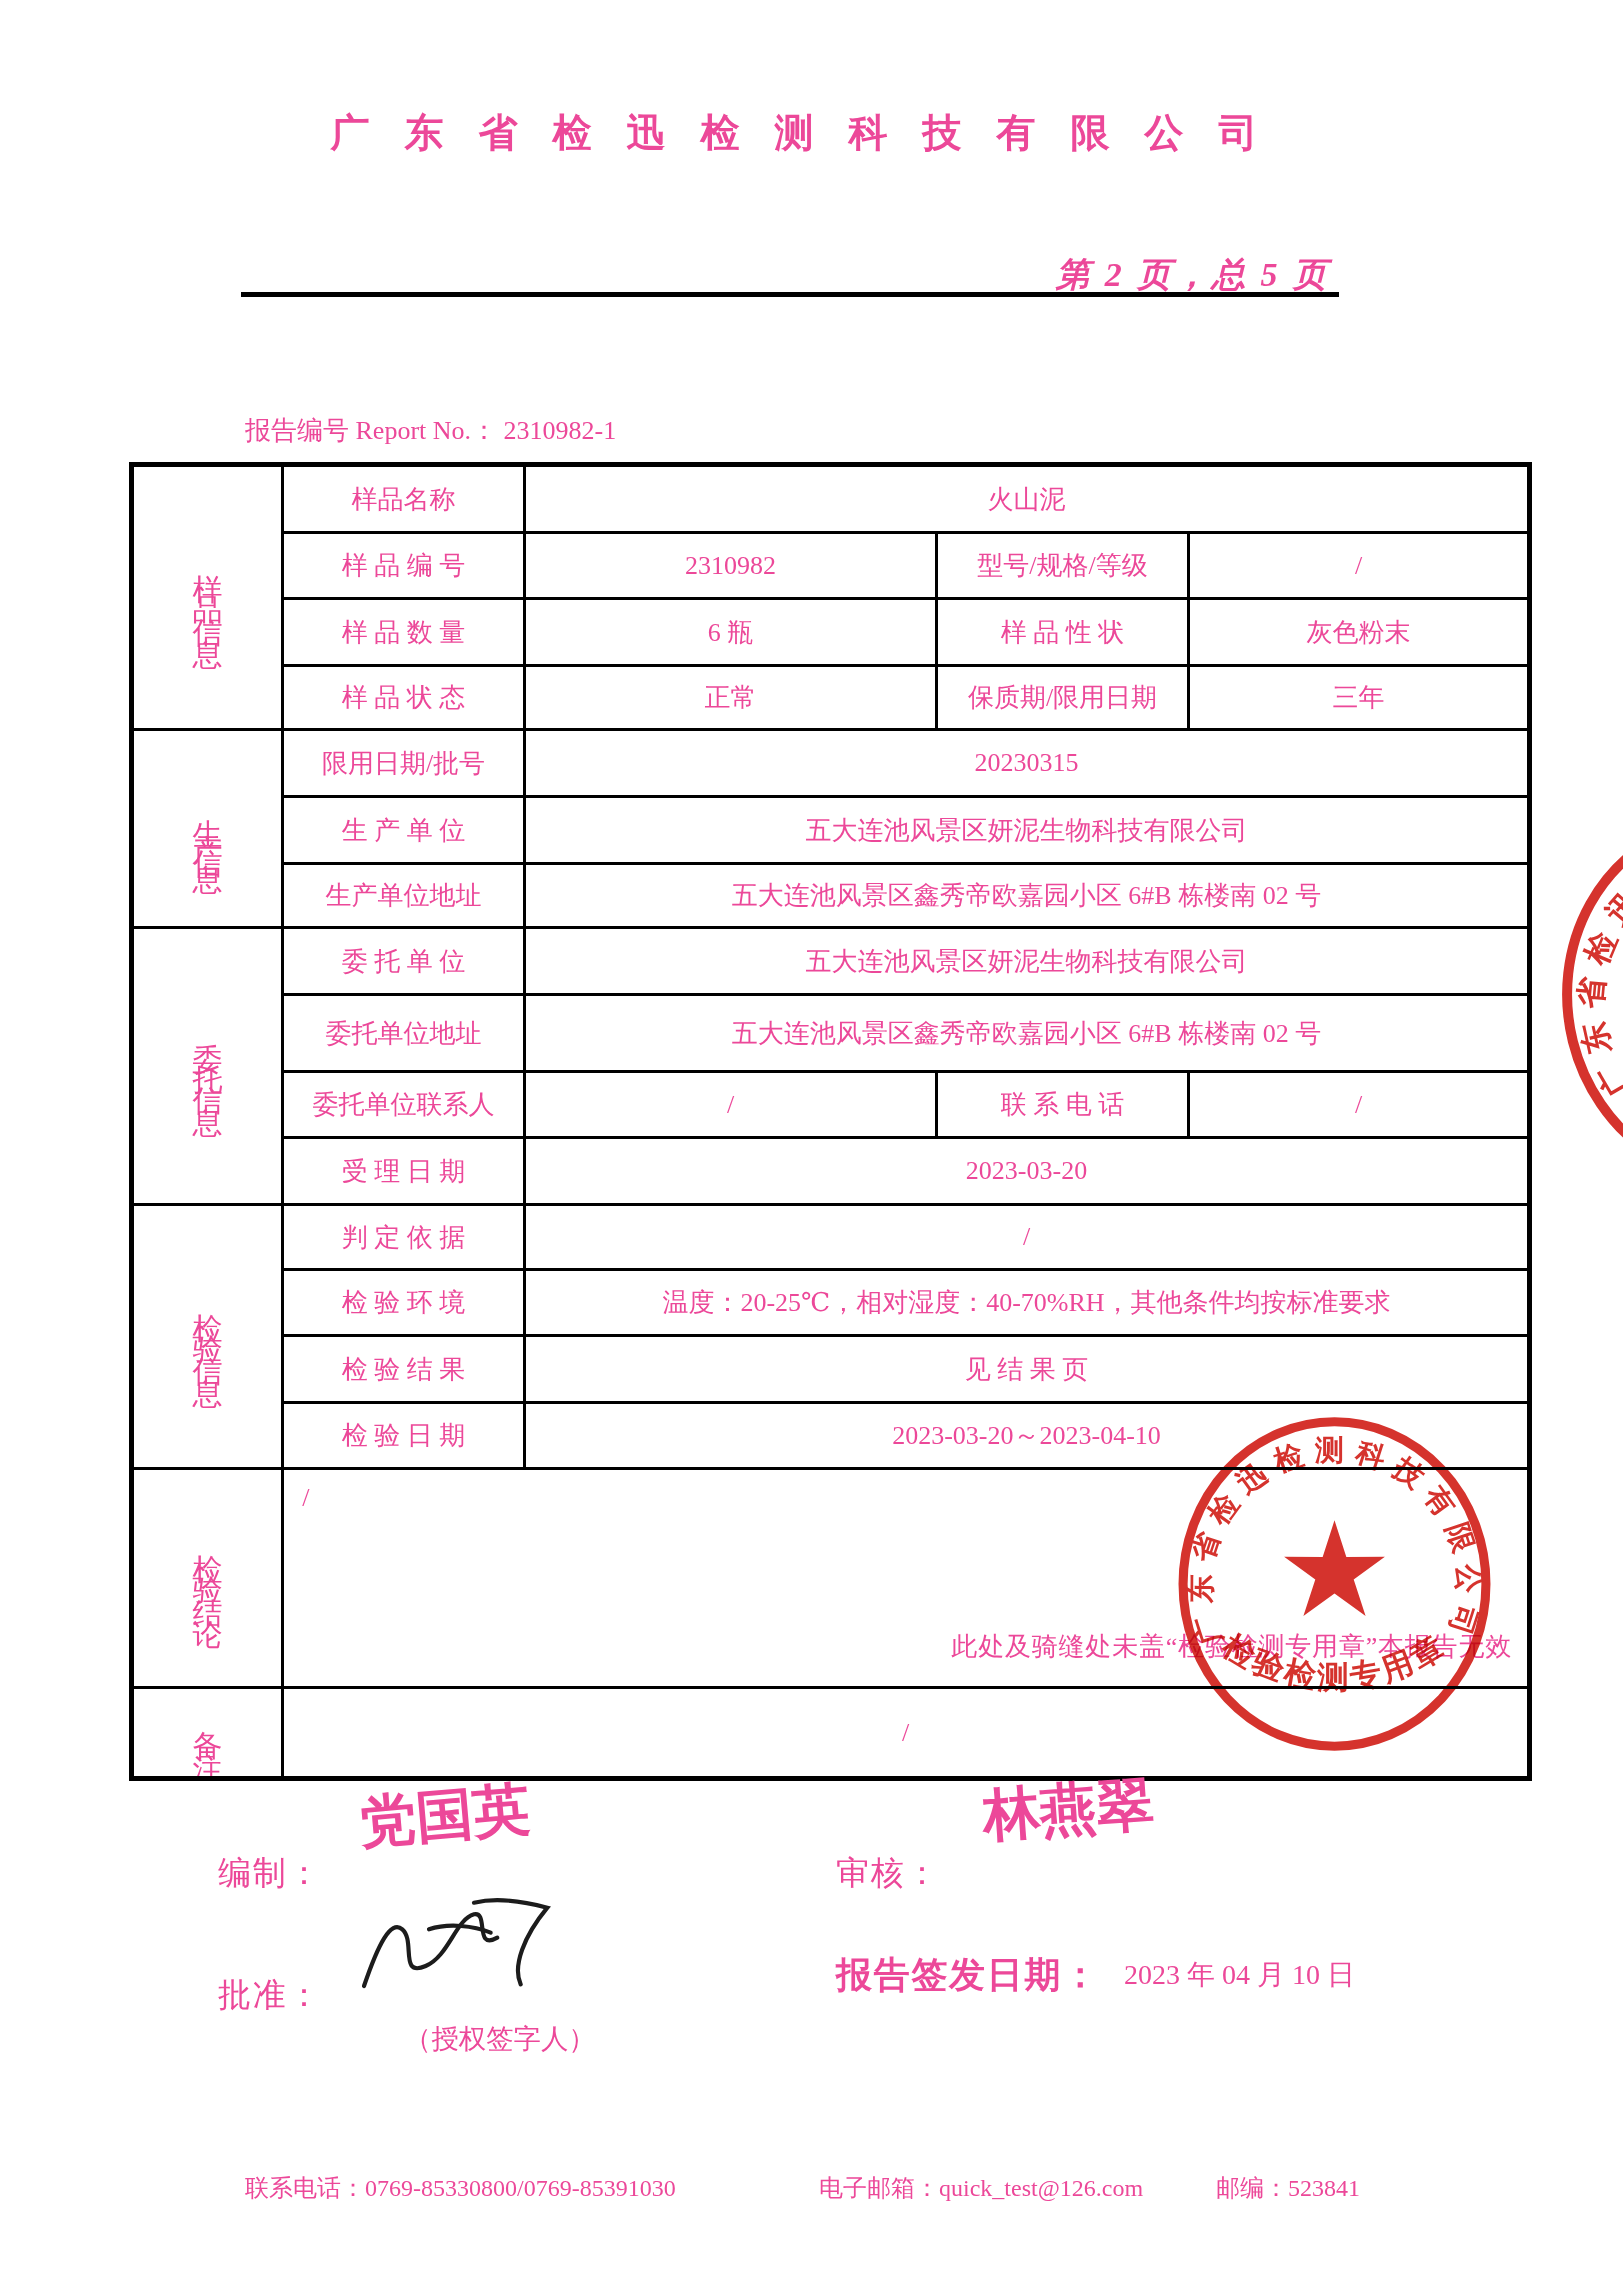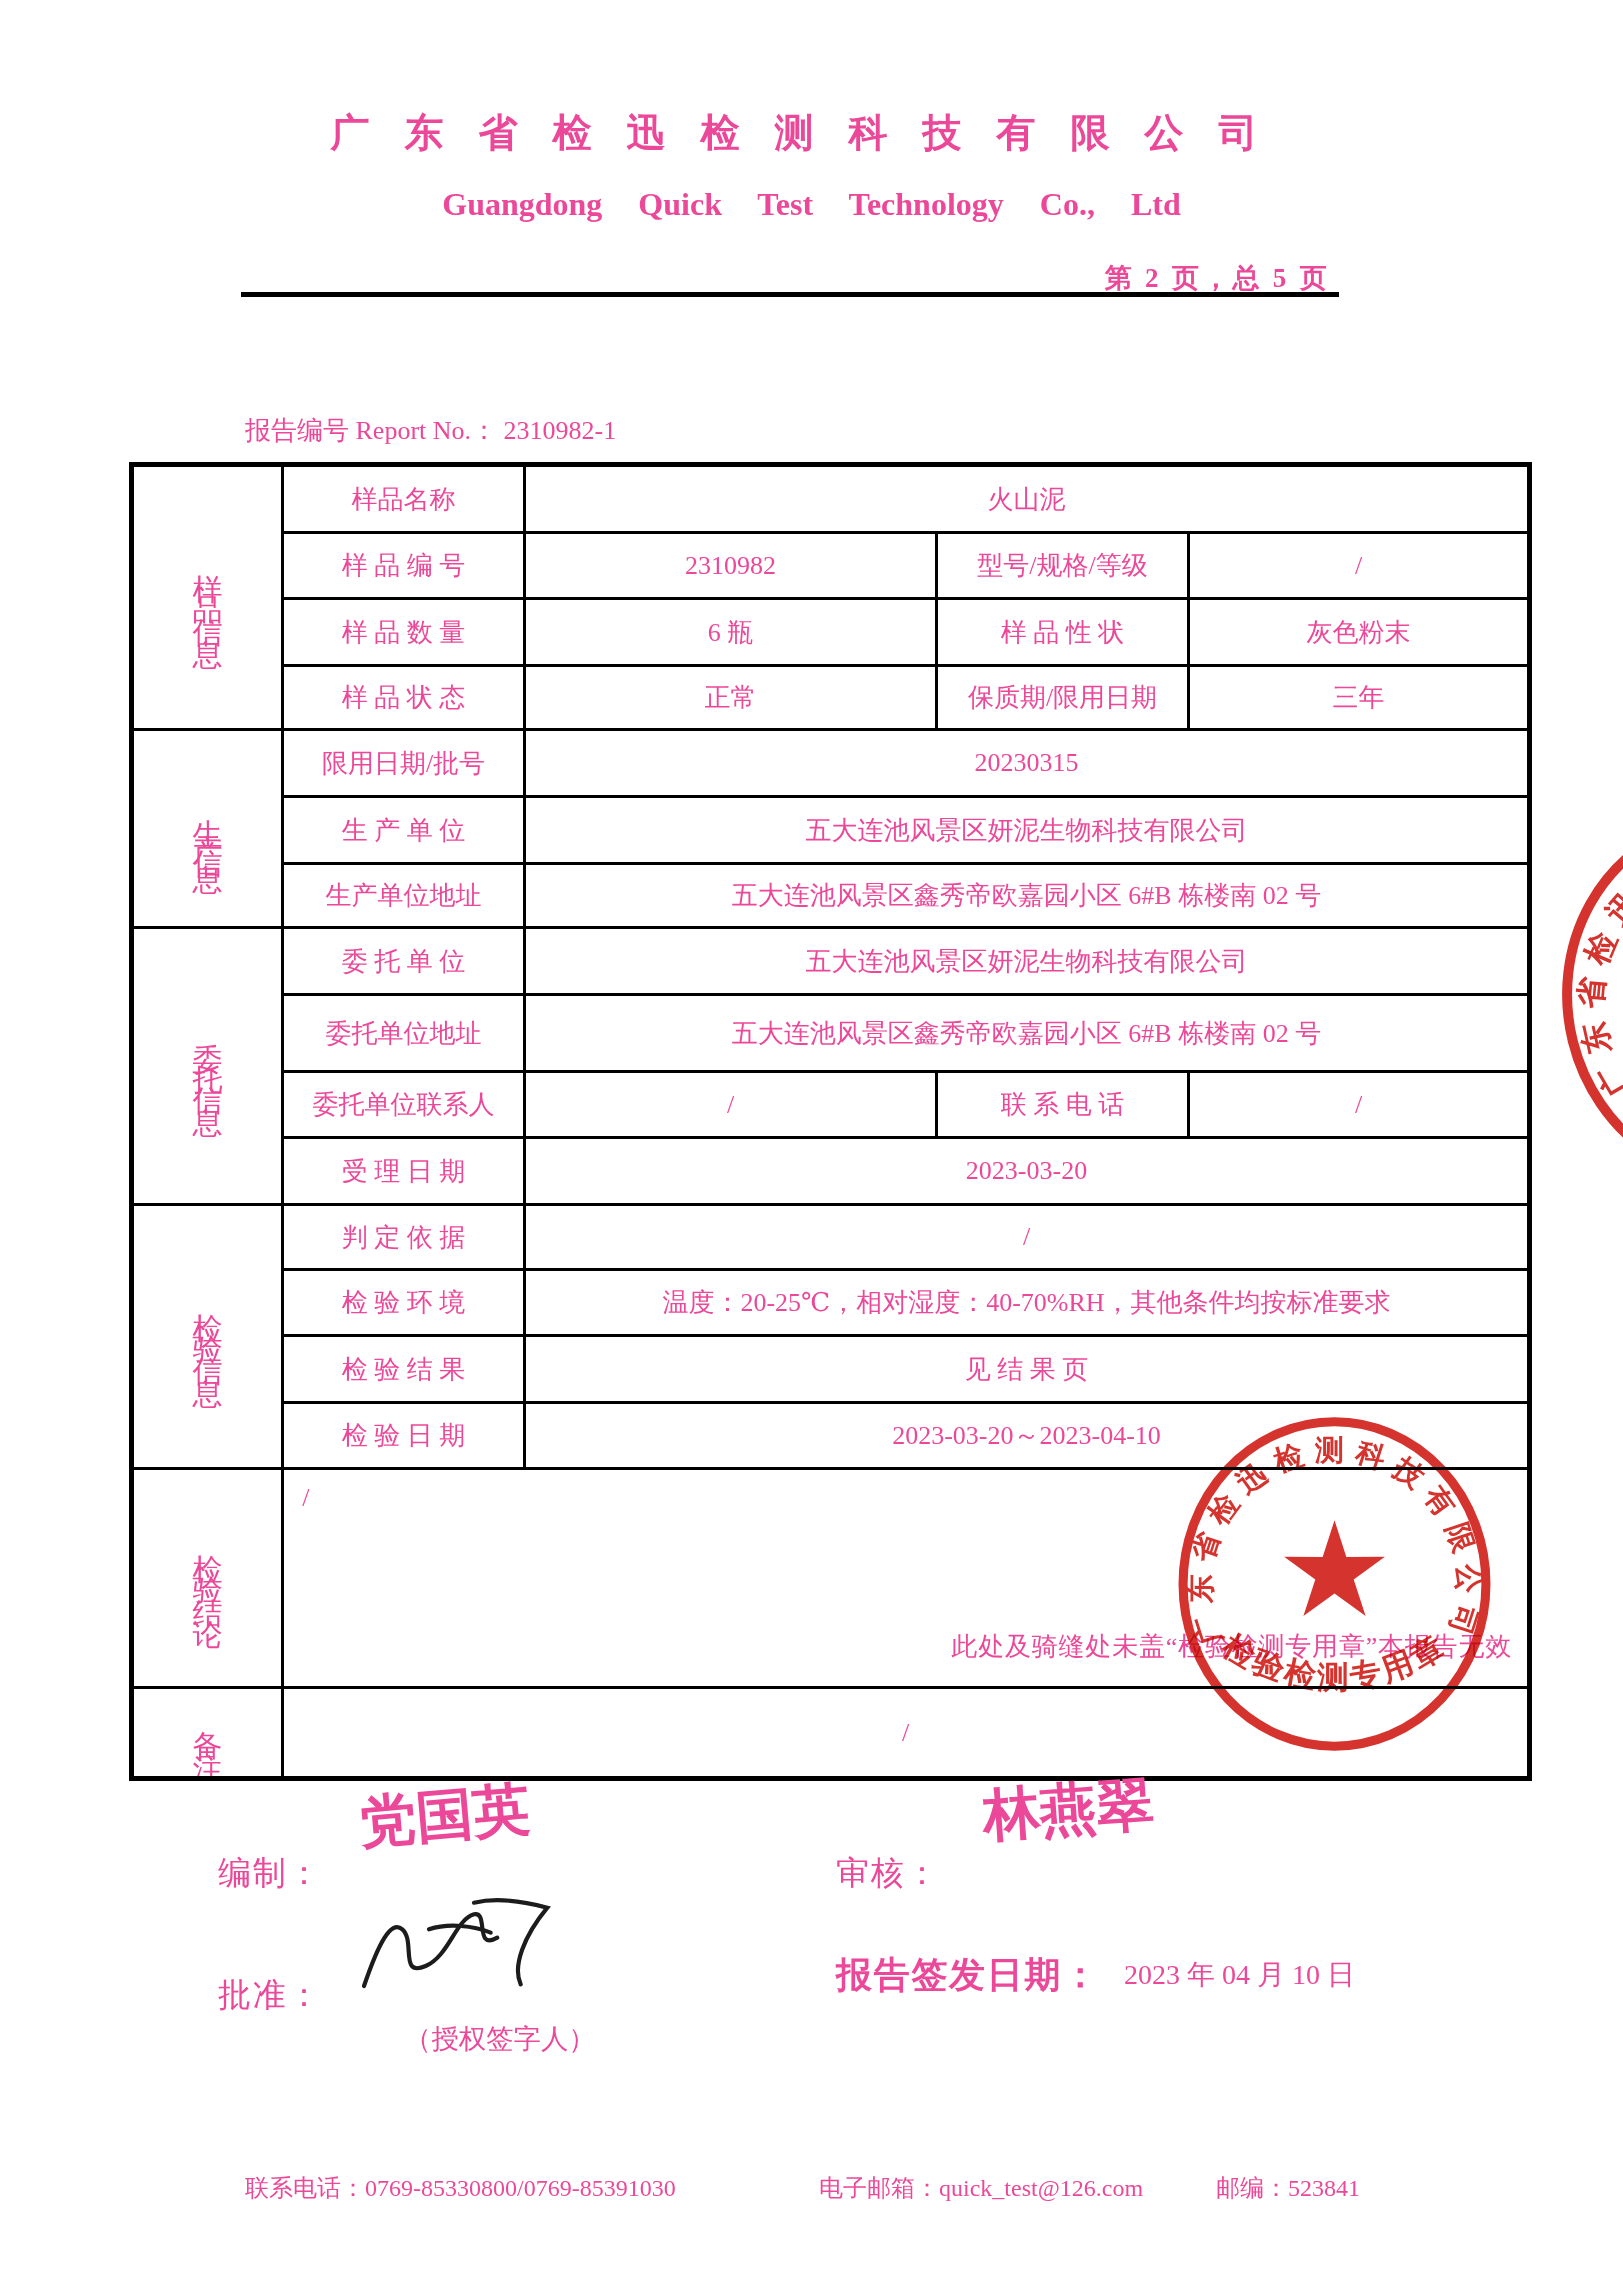--- a/index.html
+++ b/index.html
@@ -5,21 +5,21 @@
   html,body{margin:0;padding:0;background:#e8e8e8;}
   .page{
     position:relative;width:1623px;height:2295px;background:#ffffff;
     overflow:hidden;font-family:"Liberation Serif","DejaVu Serif",serif;color:#ec4899;
   }
   .abs{position:absolute;}
   .center-line{left:0;width:1623px;text-align:center;}
   
   .company-cn{top:106px;font-size:39px;font-weight:bold;letter-spacing:35px;white-space:nowrap;}
   .company-en{top:186px;font-size:32px;font-weight:bold;word-spacing:28px;white-space:nowrap;}
-  .page-info{top:260px;right:293px;font-size:27px;font-weight:bold;letter-spacing:3.3px;}
+  .page-info{top:252px;right:293px;font-size:34px;font-weight:bold;letter-spacing:3.3px;font-style:italic;}
   .head-rule{top:292px;left:241px;width:1098px;height:5px;background:#000;}
   .doc-title{top:321px;font-size:40px;font-weight:bold;letter-spacing:18.3px;}
   .report-no{top:413px;left:245px;font-size:26px;}
   
   table.report{
     position:absolute;left:129px;top:462px;width:1397px;
     border-collapse:collapse;table-layout:fixed;
   }
   table.report td{
     border:3.3px solid #000;text-align:center;vertical-align:middle;
@@ -45,21 +45,20 @@
   .issue-date{font-size:28px;}
   
   .foot{font-size:24px;white-space:nowrap;}
 </style>
 </head>
 <body>
 
 <div class="page">
 
   <div class="abs center-line company-cn">广东省检迅检测科技有限公司</div>
-  <div class="abs center-line company-en">Guangdong Quick Test Technology Co., Ltd</div>
   <div class="abs page-info">第 2 页，总 5 页</div>
   <div class="abs head-rule"></div>
   <div class="abs report-no">
     <span>报告编号 Report No.：</span>
     <span>2310982-1</span>
   </div>
 
   <table class="report">
     <colgroup>
       <col style="width:151px">

